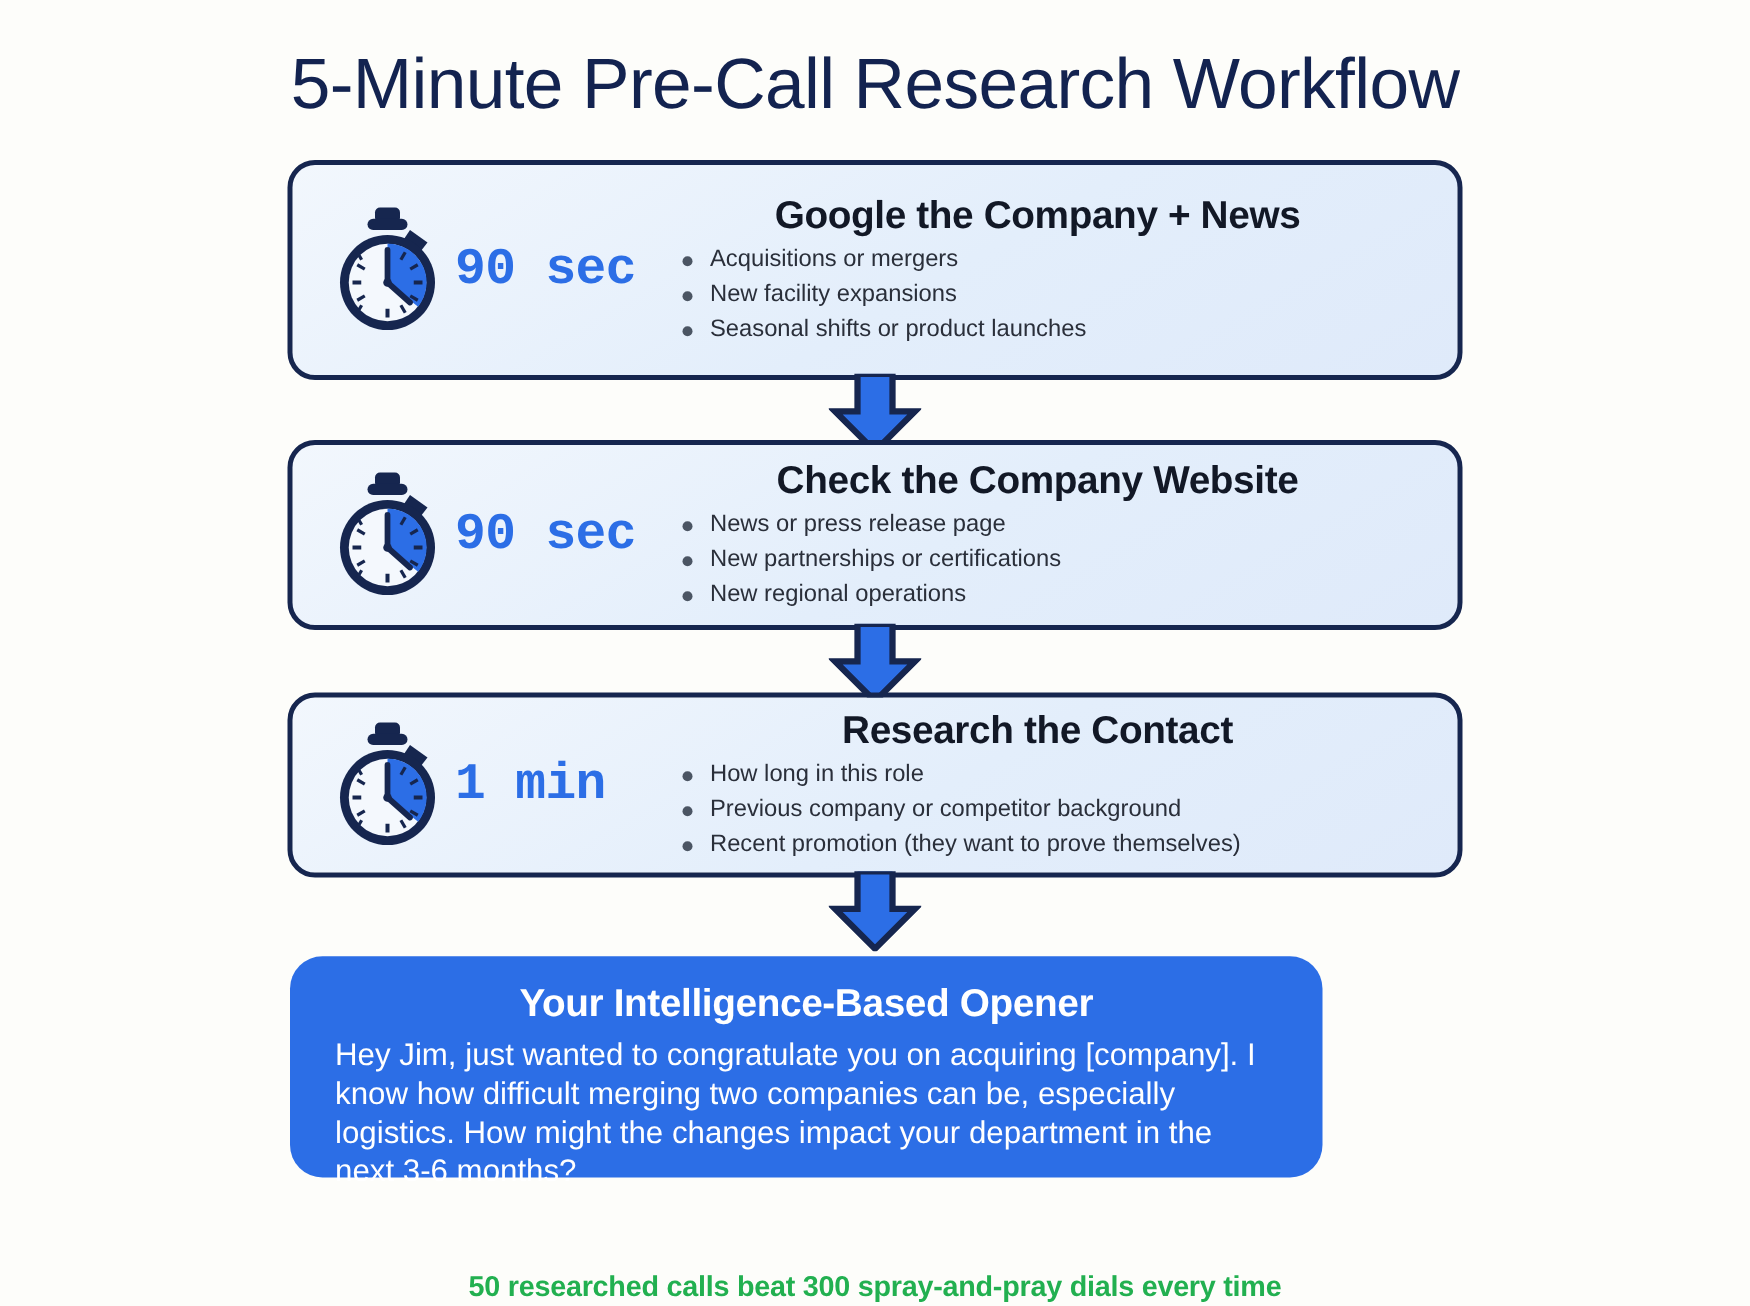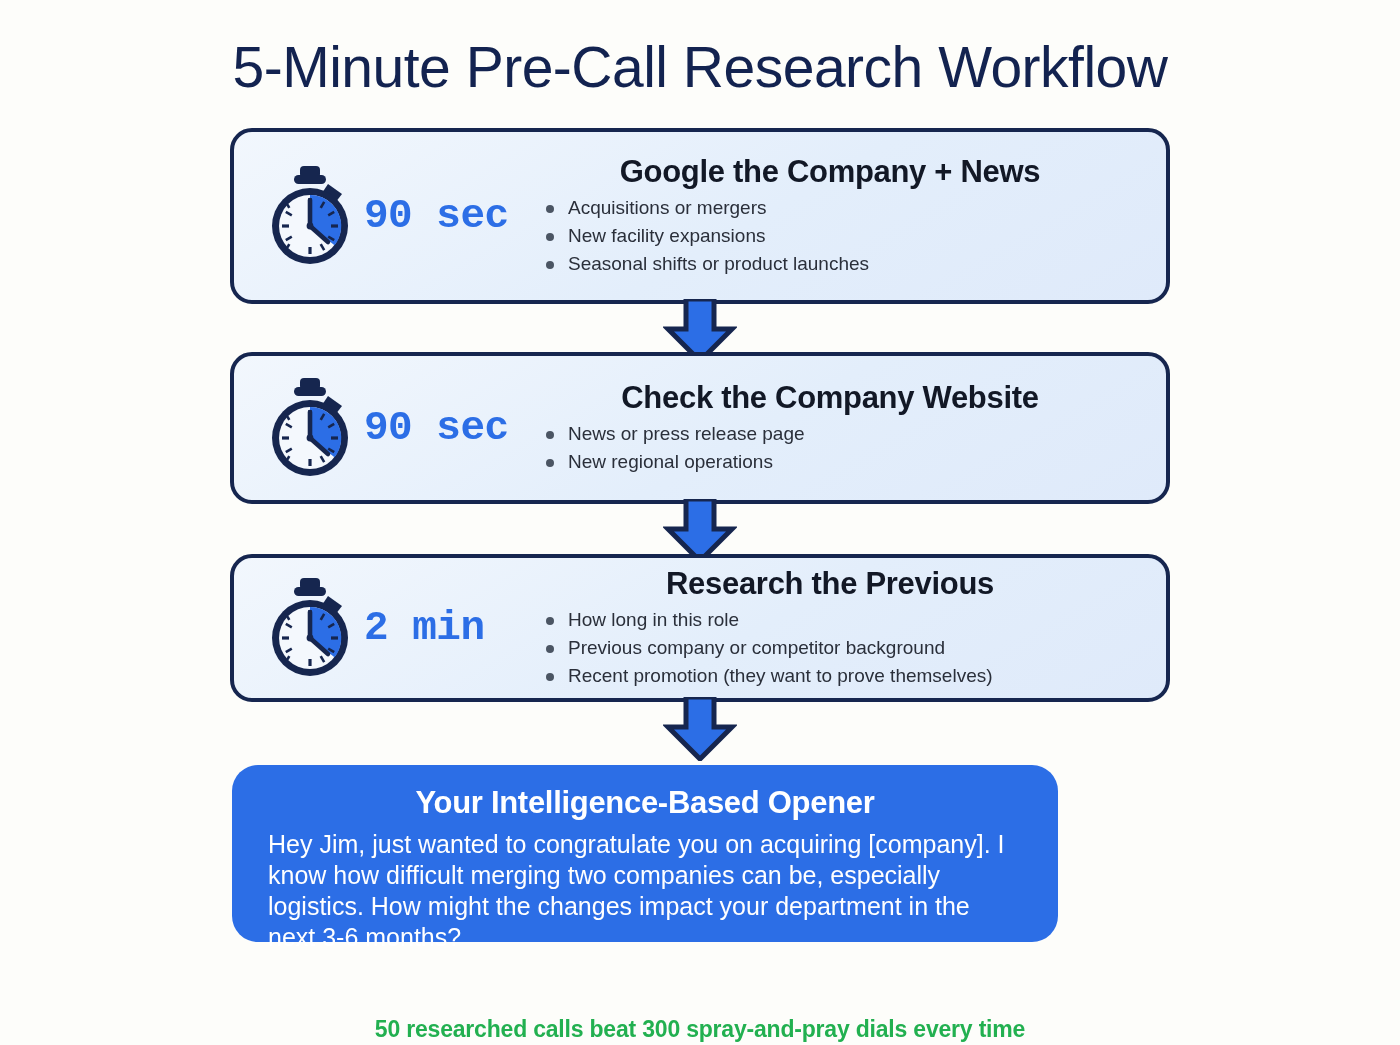--- a/index.html
+++ b/index.html
@@ -259,20 +259,21 @@
         <line x1="48" y1="62" x2="48" y2="36" stroke="#16264f" stroke-width="4.6" stroke-linecap="round"></line>
         <line x1="48" y1="62" x2="66" y2="78" stroke="#16264f" stroke-width="4.6" stroke-linecap="round"></line>
         <circle cx="48" cy="62" r="3.4" fill="#16264f"></circle>
       </svg>
       <span class="timer-label">90 sec</span>
     </div>
     <div class="content-col">
       <div class="card-heading">Check the Company Website</div>
       <ul class="bullets">
         <li>News or press release page</li>
+        <li>New partnerships or certifications</li>
         <li>New regional operations</li>
       </ul>
     </div>
   </div>
 
   <svg class="arrow arrow-2" viewBox="0 0 74 64">
     <path d="M23 0 L51 0 L51 30 L69 30 L37 62 L5 30 L23 30 Z" fill="#2c6ee6" stroke="#16264f" stroke-width="5" stroke-linejoin="miter"></path>
   </svg>
 
   <div class="card card-3">
@@ -297,24 +298,24 @@
           <line x1="23.8" y1="86.2" x2="27.3" y2="80.2"></line>
           <line x1="62.2" y1="86.2" x2="58.7" y2="80.2"></line>
           <line x1="23.8" y1="47.8" x2="29.8" y2="51.3"></line>
           <line x1="72.2" y1="47.8" x2="66.2" y2="51.3"></line>
           <line x1="23.8" y1="76.2" x2="29.8" y2="72.7"></line>
         </g>
         <line x1="48" y1="62" x2="48" y2="36" stroke="#16264f" stroke-width="4.6" stroke-linecap="round"></line>
         <line x1="48" y1="62" x2="66" y2="78" stroke="#16264f" stroke-width="4.6" stroke-linecap="round"></line>
         <circle cx="48" cy="62" r="3.4" fill="#16264f"></circle>
       </svg>
-      <span class="timer-label">2 min</span>
+      <span class="timer-label">1 min</span>
     </div>
     <div class="content-col">
-      <div class="card-heading">Research the Previous</div>
+      <div class="card-heading">Research the Contact</div>
       <ul class="bullets">
         <li>How long in this role</li>
         <li>Previous company or competitor background</li>
         <li>Recent promotion (they want to prove themselves)</li>
       </ul>
     </div>
   </div>
 
   <svg class="arrow arrow-3" viewBox="0 0 74 64">
     <path d="M23 0 L51 0 L51 30 L69 30 L37 62 L5 30 L23 30 Z" fill="#2c6ee6" stroke="#16264f" stroke-width="5" stroke-linejoin="miter"></path>

